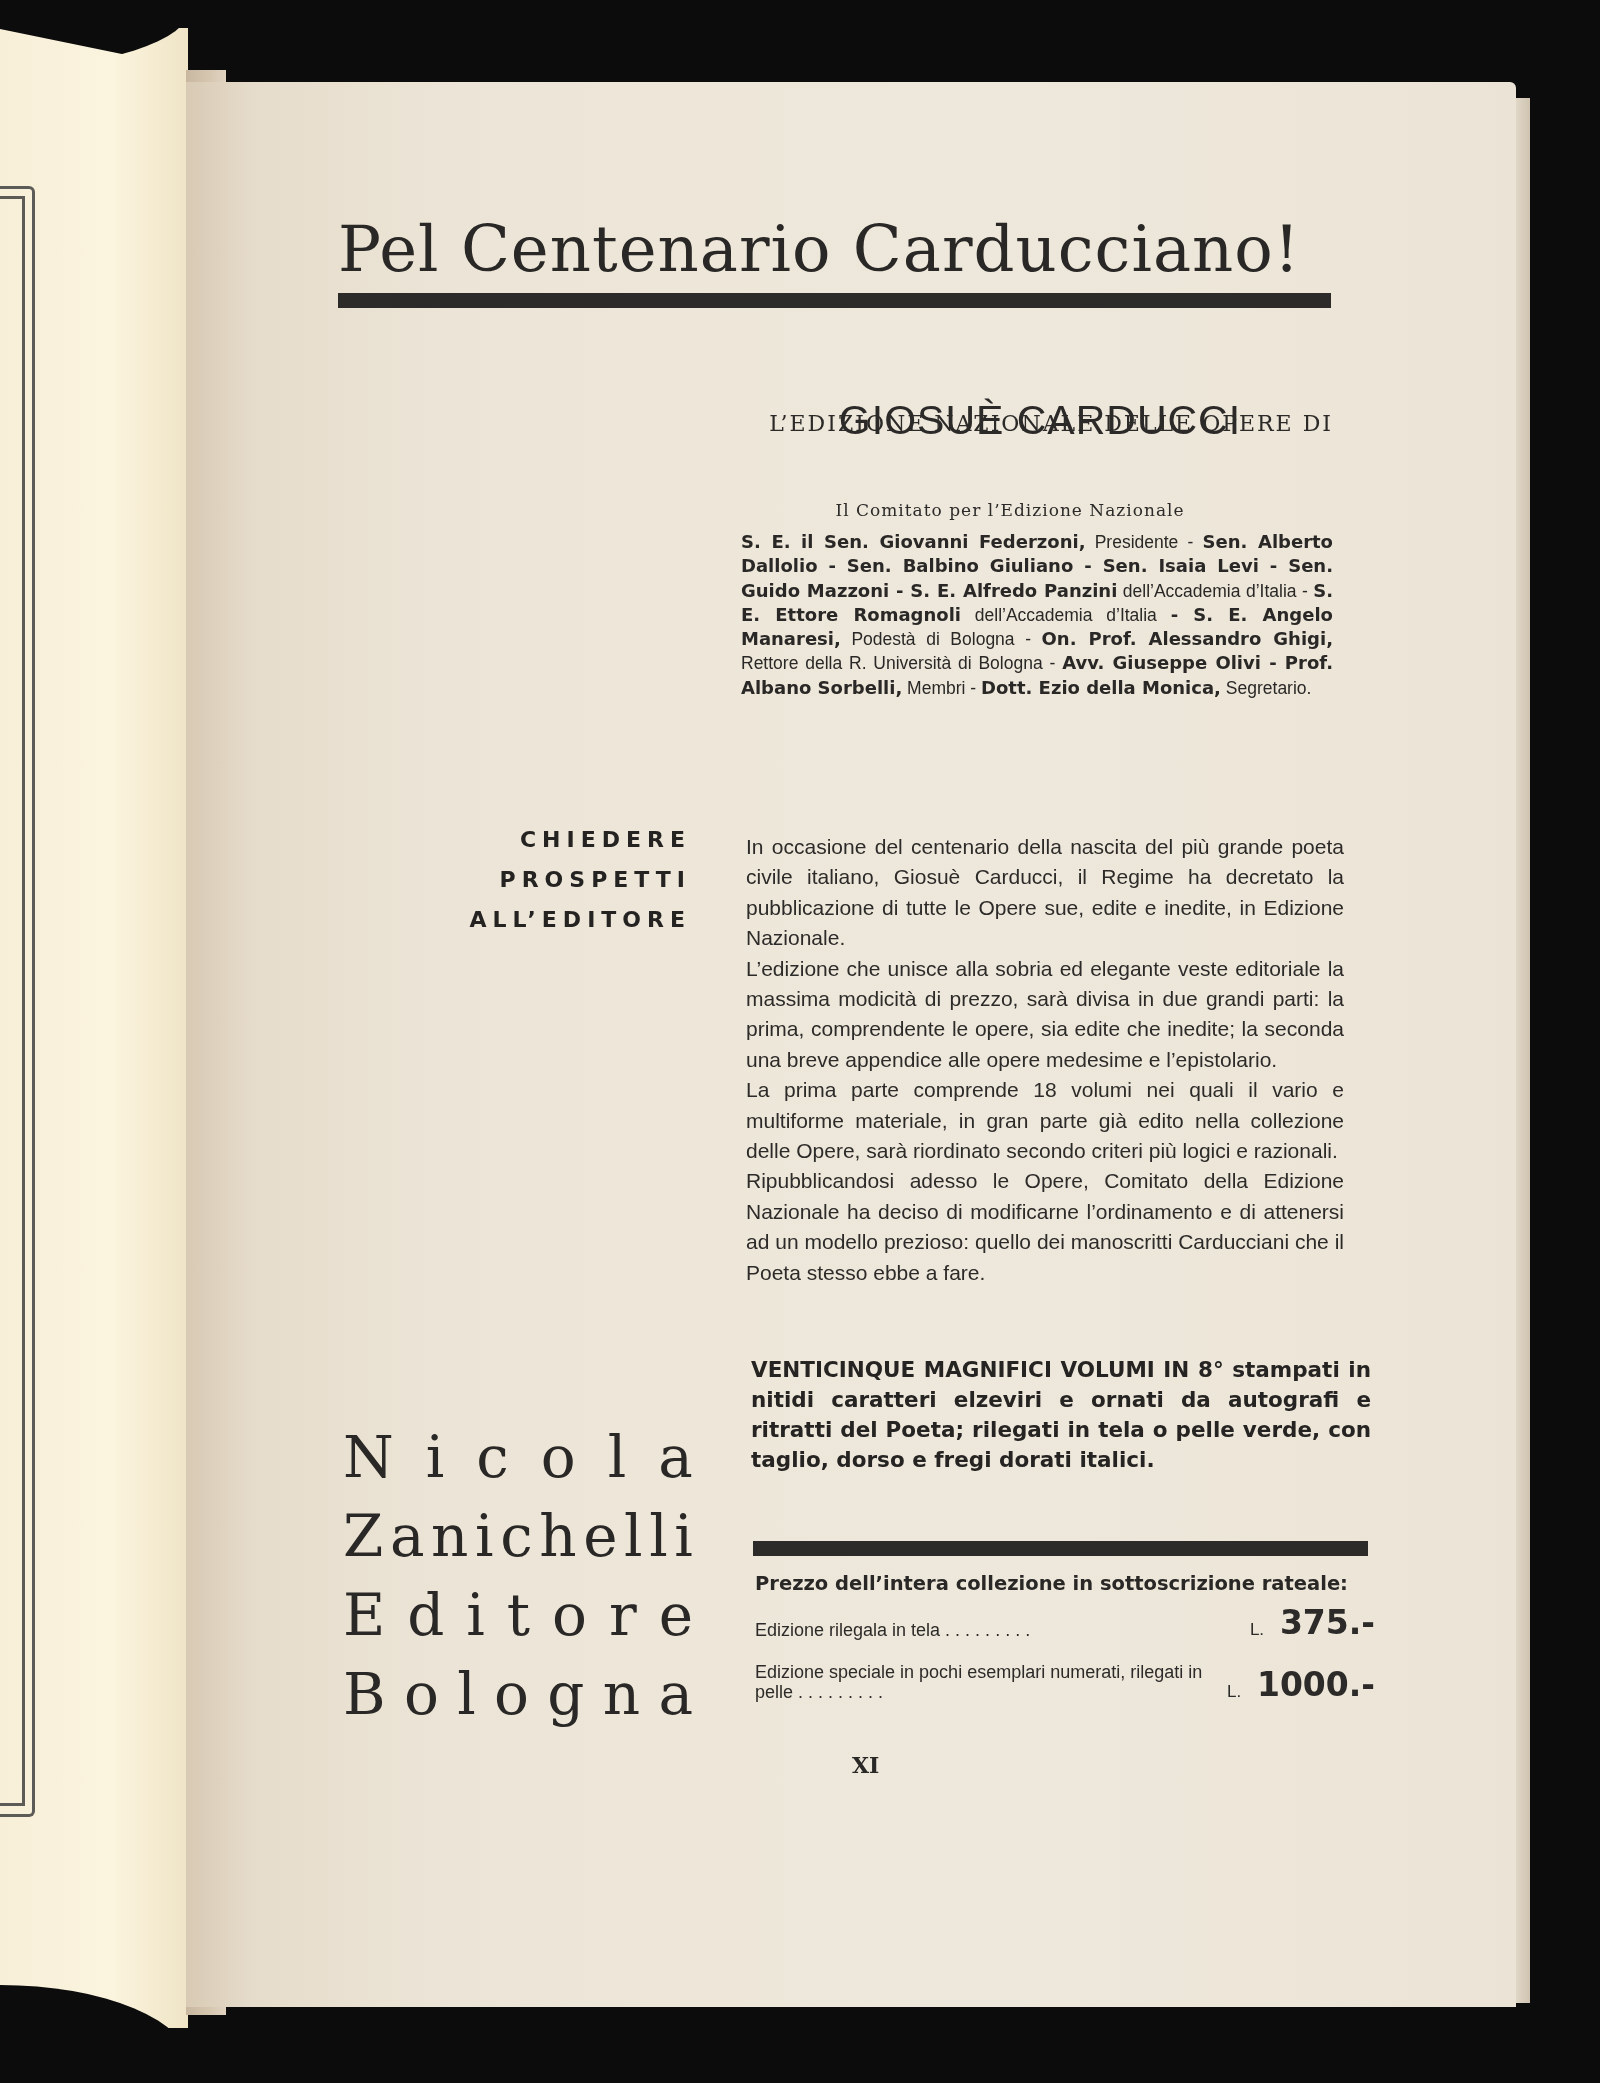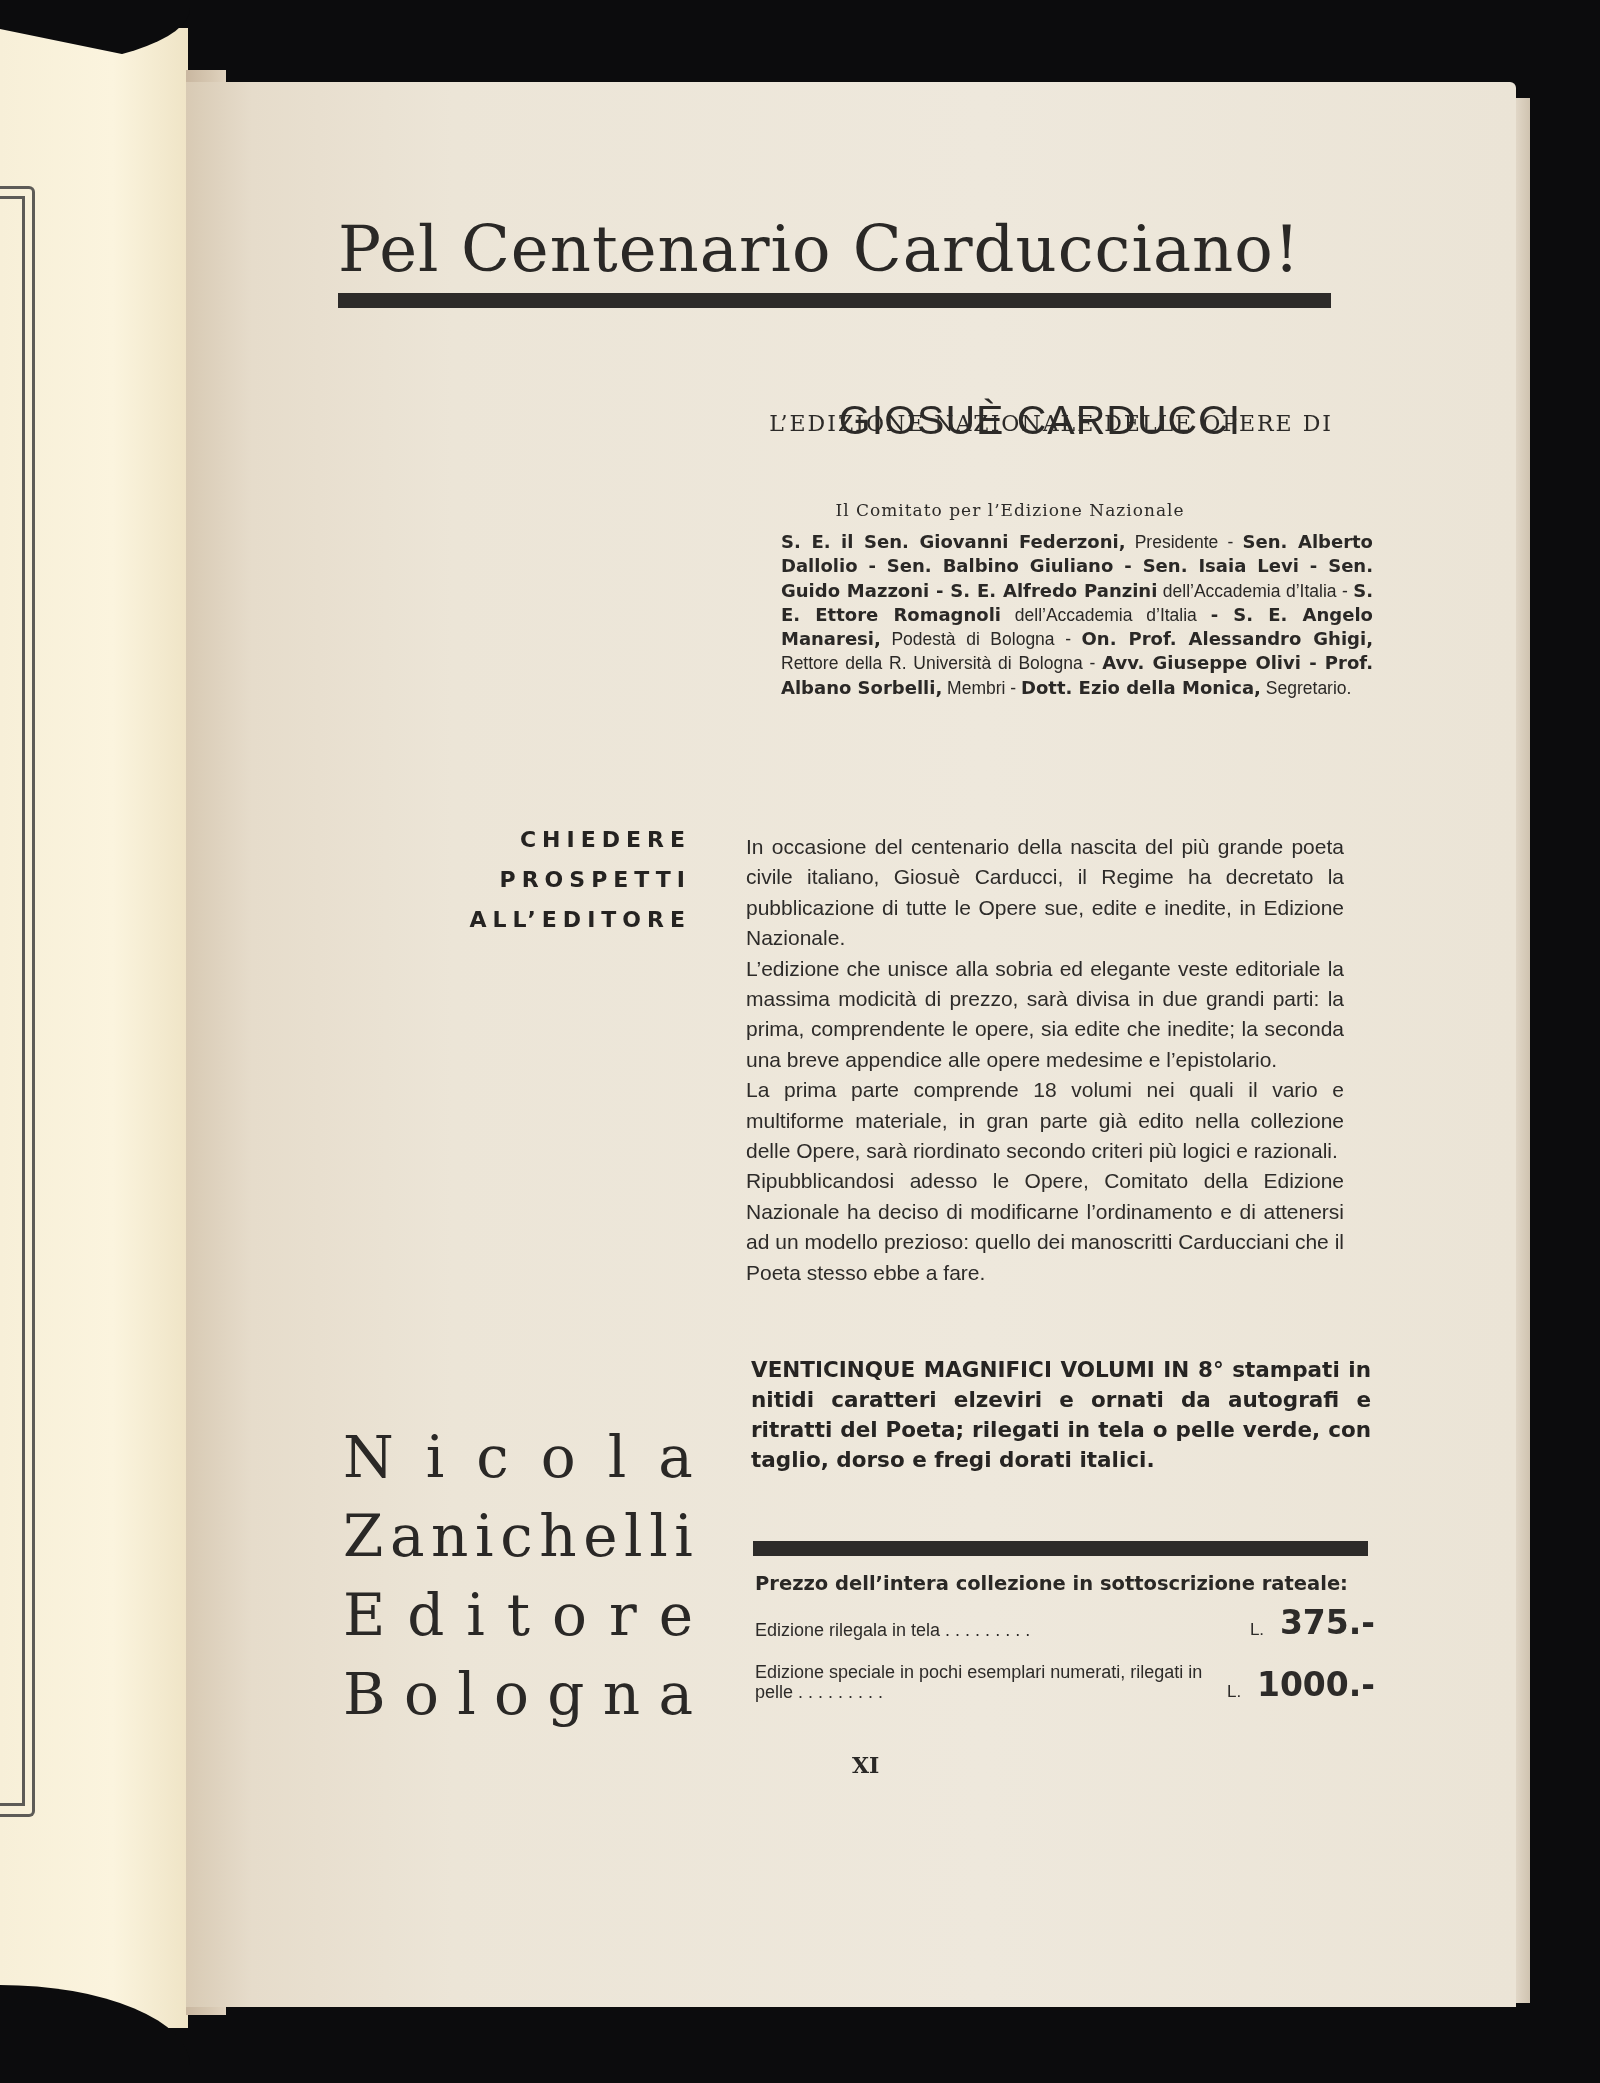--- a/index.html
+++ b/index.html
@@ -62,21 +62,21 @@
   }
   .author-name {
     position:absolute; left:820px; top:397px; width:440px; text-align:center;
     font-family:"Liberation Sans", sans-serif; font-size:41px; letter-spacing:1px; color:#2c2a28;
   }
   .committee-heading {
     position:absolute; left:760px; top:500px; width:500px; text-align:center;
     font-family:"DejaVu Serif", serif; font-size:17px; letter-spacing:1px; color:#2c2a28;
   }
   .committee {
-    position:absolute; left:781px; top:530px; width:592px;
+    position:absolute; left:741px; top:530px; width:592px;
     font-family:"DejaVu Sans", sans-serif; font-size:18px; line-height:24.3px;
     text-align:justify; color:#2a2826;
   }
   .committee b { font-weight:bold; }
   .committee .role { font-weight:normal; font-family:"Liberation Sans", sans-serif; font-size:17.5px; }
 
   .cta {
     position:absolute; left:466px; top:820px; width:225px; text-align:right;
     font-family:"DejaVu Sans", sans-serif; font-weight:bold; font-size:22px;
     letter-spacing:6px; line-height:40px; color:#252321;

